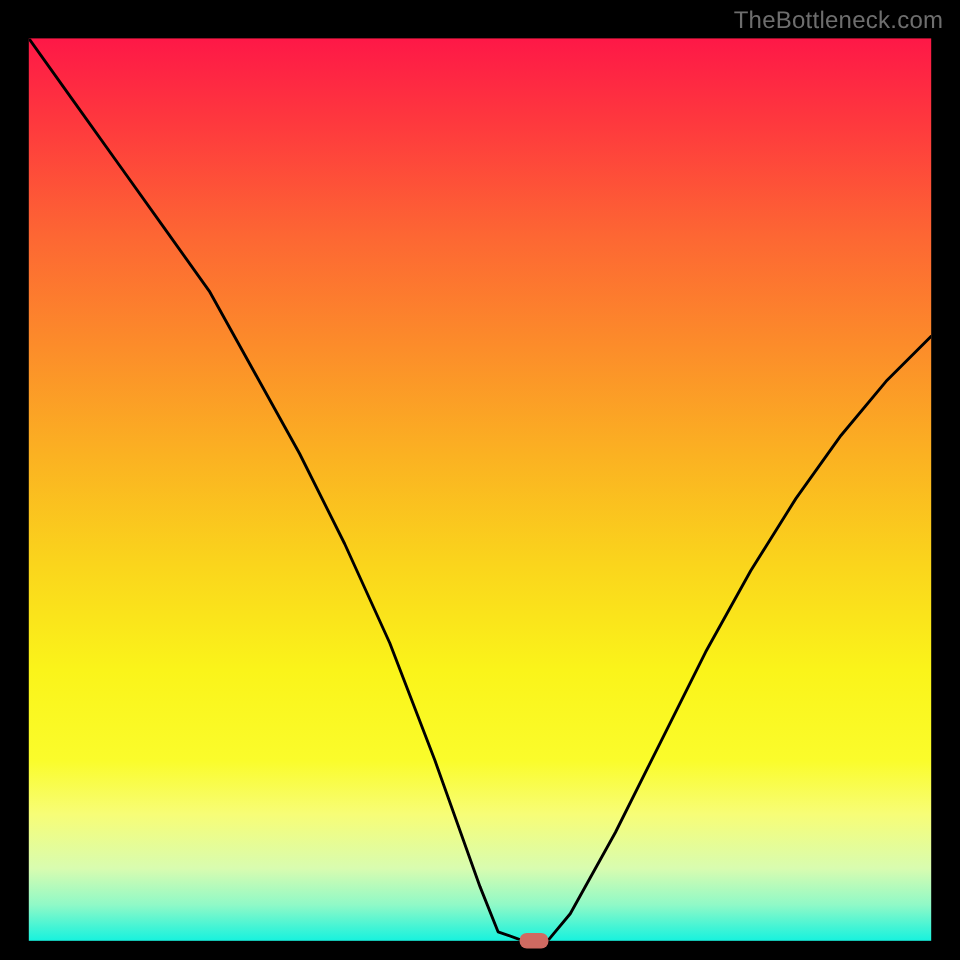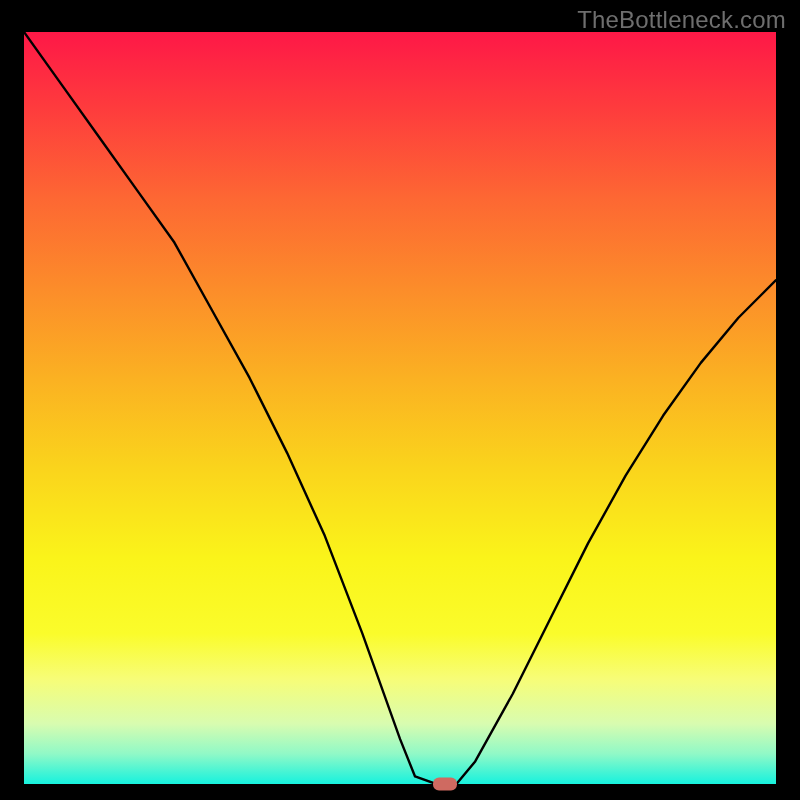--- a/index.html
+++ b/index.html
@@ -15,21 +15,21 @@
     width: 800px;
     height: 800px;
     background: #000;
     position: relative;
   }
   .attribution {
     position: absolute;
     top: 6px;
     right: 14px;
     color: #6e6e6e;
-    font-size: 24px;
+    font-size: 20px;
     font-weight: 500;
     letter-spacing: 0.2px;
   }
   .plot {
     position: absolute;
     left: 24px;
     top: 32px;
     width: 752px;
     height: 752px;
     background: linear-gradient(to bottom,

